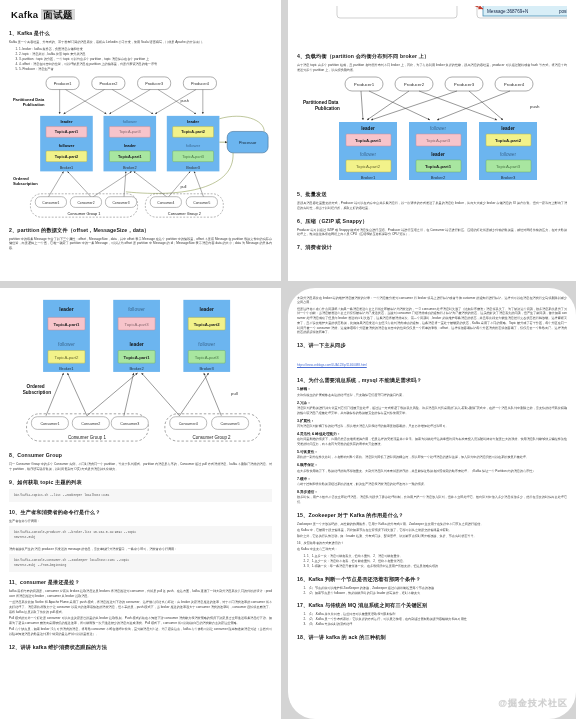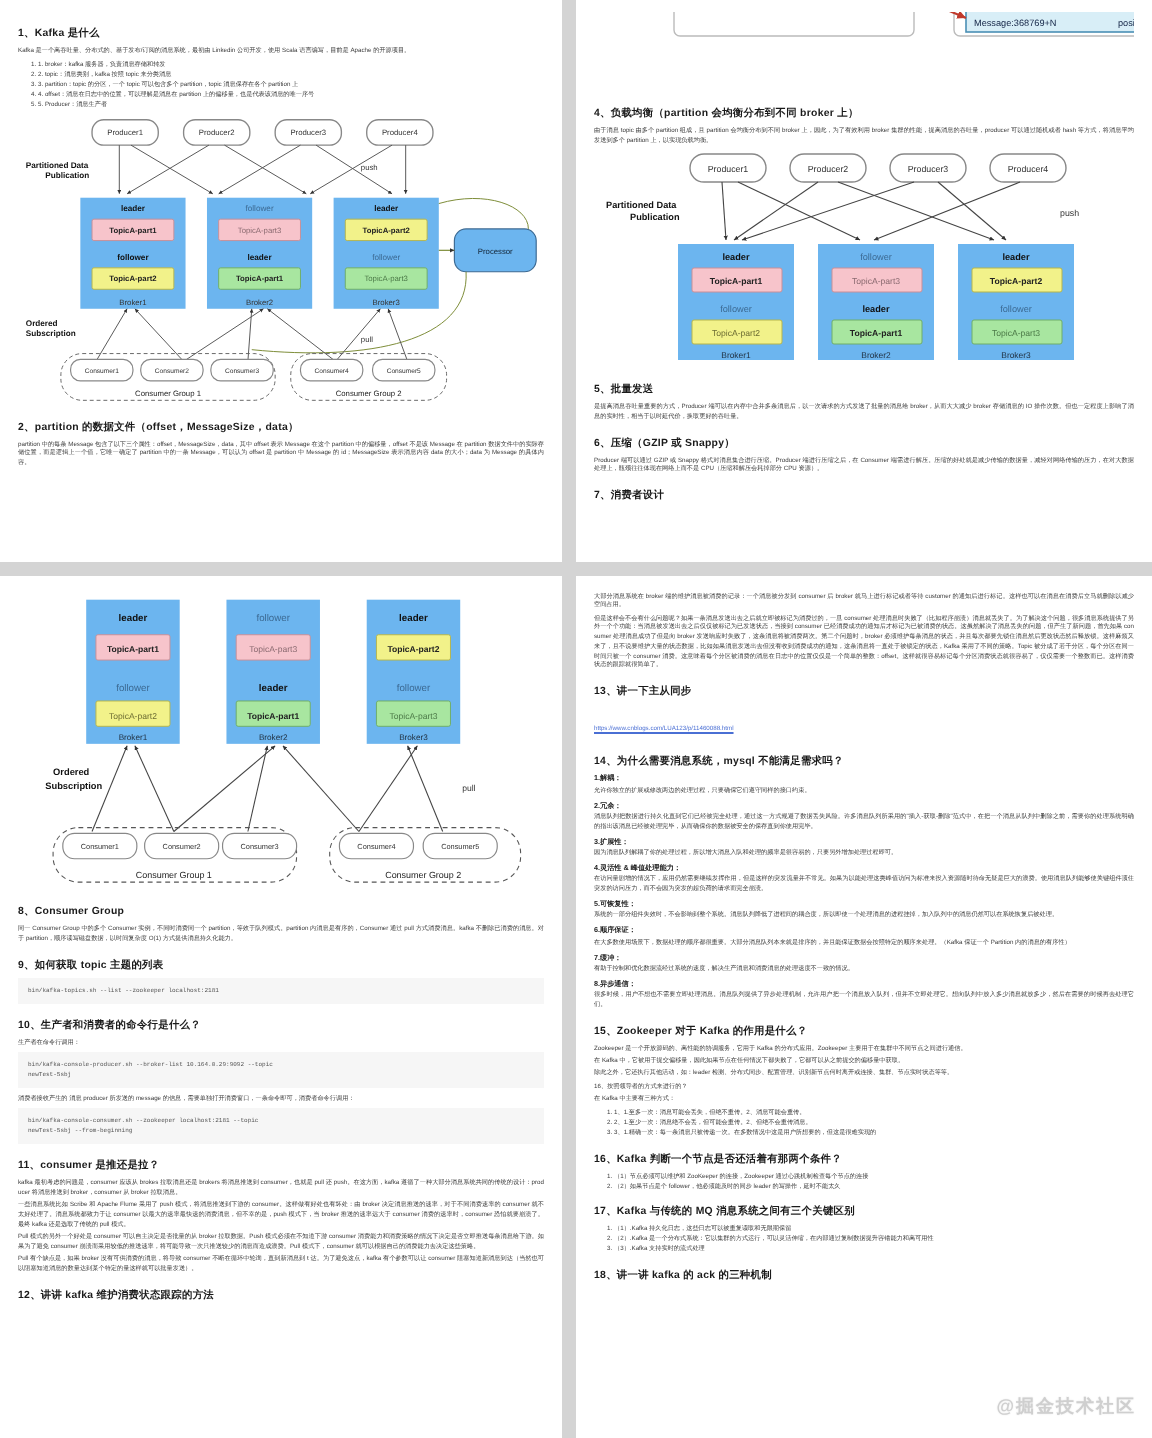--- a/index.html
+++ b/index.html
@@ -12,21 +12,21 @@
   .sheet{
     position:absolute;
     background:#ffffff;
     overflow:hidden;
     box-sizing:border-box;
   }
   
   #p1{left:0;   top:0;   width:281px; height:281px;}
   #p2{left:288px;top:0;   width:288px; height:281px;}
   #p3{left:0;   top:288px;width:281px; height:431px;}
-  #p4{left:288px;top:288px;width:288px;height:431px;}
+  #p4{left:288px;top:288px;width:288px;height:431px;border-radius:27px;}
 
   .pad{padding:6px 9px 4px 9px;}
 
   
   .doctitle{
     font-size:9.5px;font-weight:bold;color:#111;
     letter-spacing:.3px;margin:3px 0 8px 2px;
   }
   .doctitle .hl{background:#d8d8d8;padding:0 2px;}
   h3.q{
@@ -65,20 +65,23 @@
     letter-spacing:1px;
     text-shadow:0 0 1px #e8e8e8;
     user-select:none;
   }
 </style>
 </head>
 <body>
 
 <div class="sheet" id="p1">
   <div class="pad">
+    <div class="doctitle">
+      <span>Kafka </span><span class="hl">面试题</span>
+    </div>
 
     <h3 class="q">1、Kafka 是什么</h3>
     <p class="body">Kafka 是一个高吞吐量、分布式的、基于发布/订阅的消息系统，最初由 Linkedin 公司开发，使用 Scala 语言编写，目前是 Apache 的开源项目。</p>
     <ol class="lst">
       <li>1. broker：kafka 服务器，负责消息存储和转发</li>
       <li>2. topic：消息类别，kafka 按照 topic 来分类消息</li>
       <li>3. partition：topic 的分区，一个 topic 可以包含多个 partition，topic 消息保存在各个 partition 上</li>
       <li>4. offset：消息在日志中的位置，可以理解是消息在 partition 上的偏移量，也是代表该消息的唯一序号</li>
       <li>5. Producer：消息生产者</li>
     </ol>

